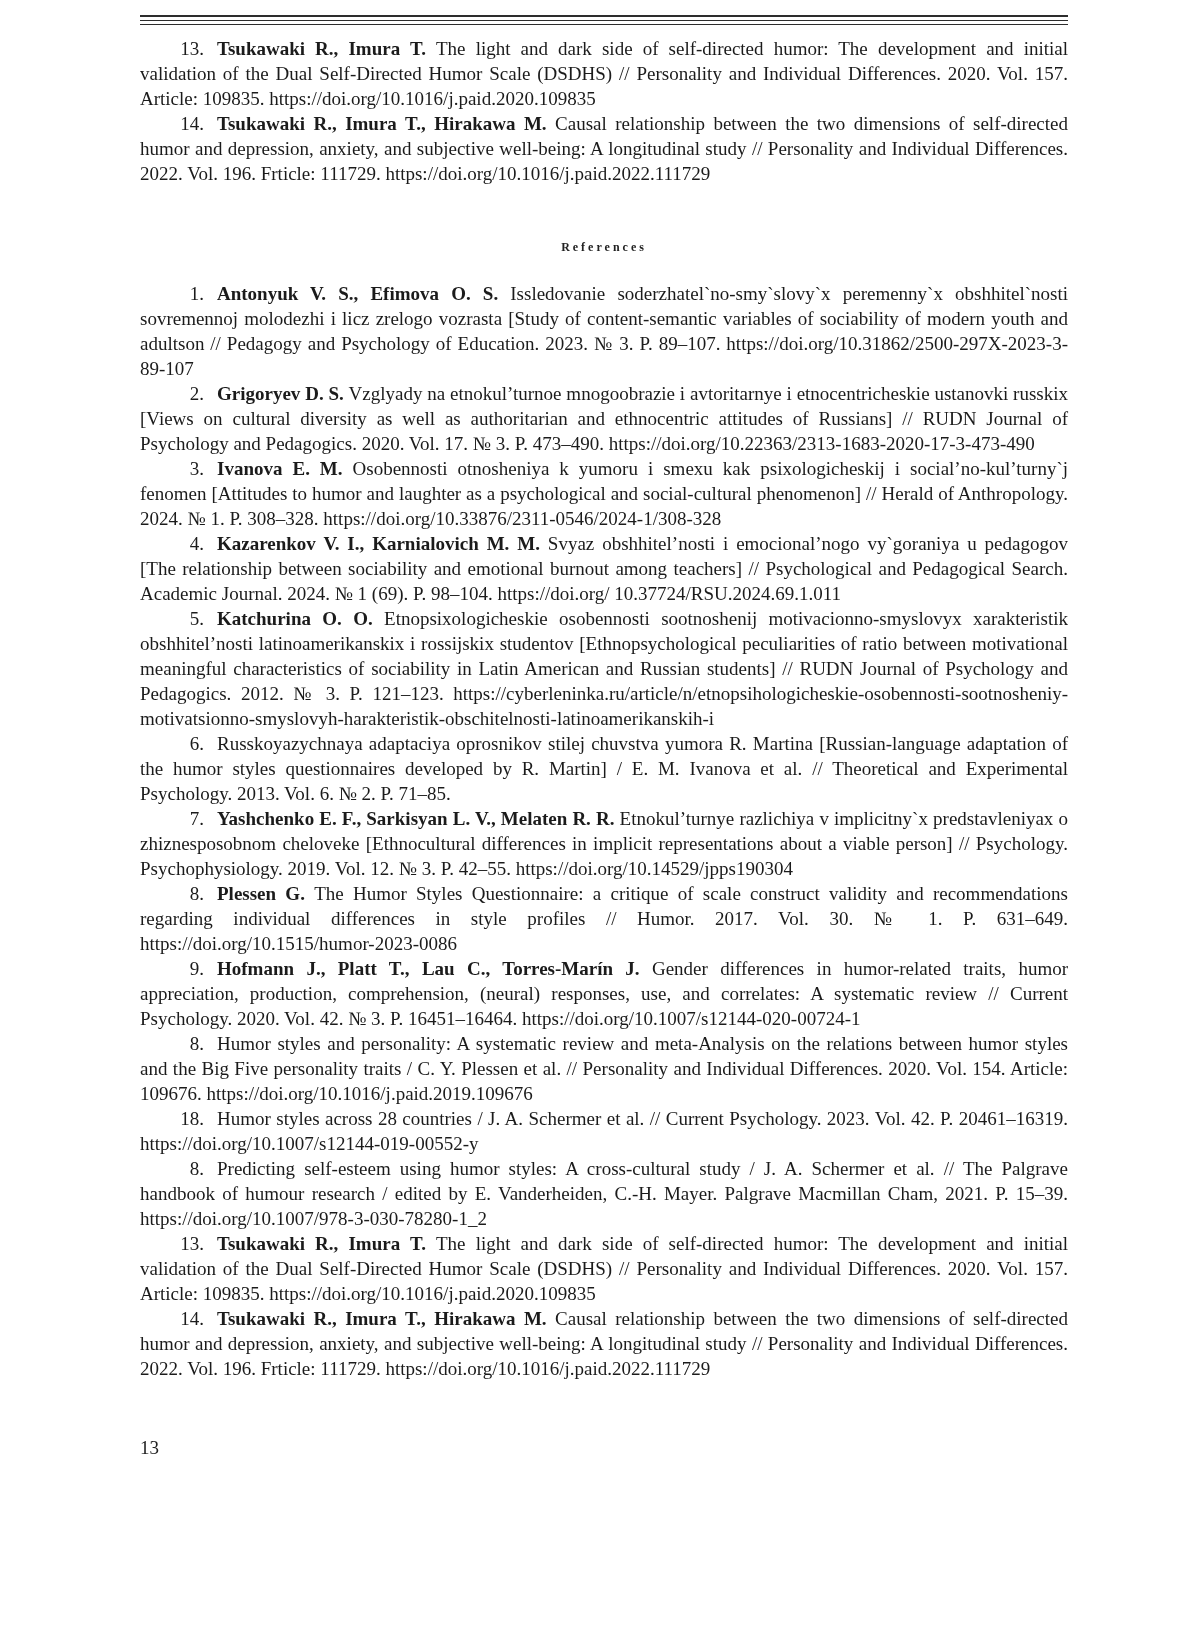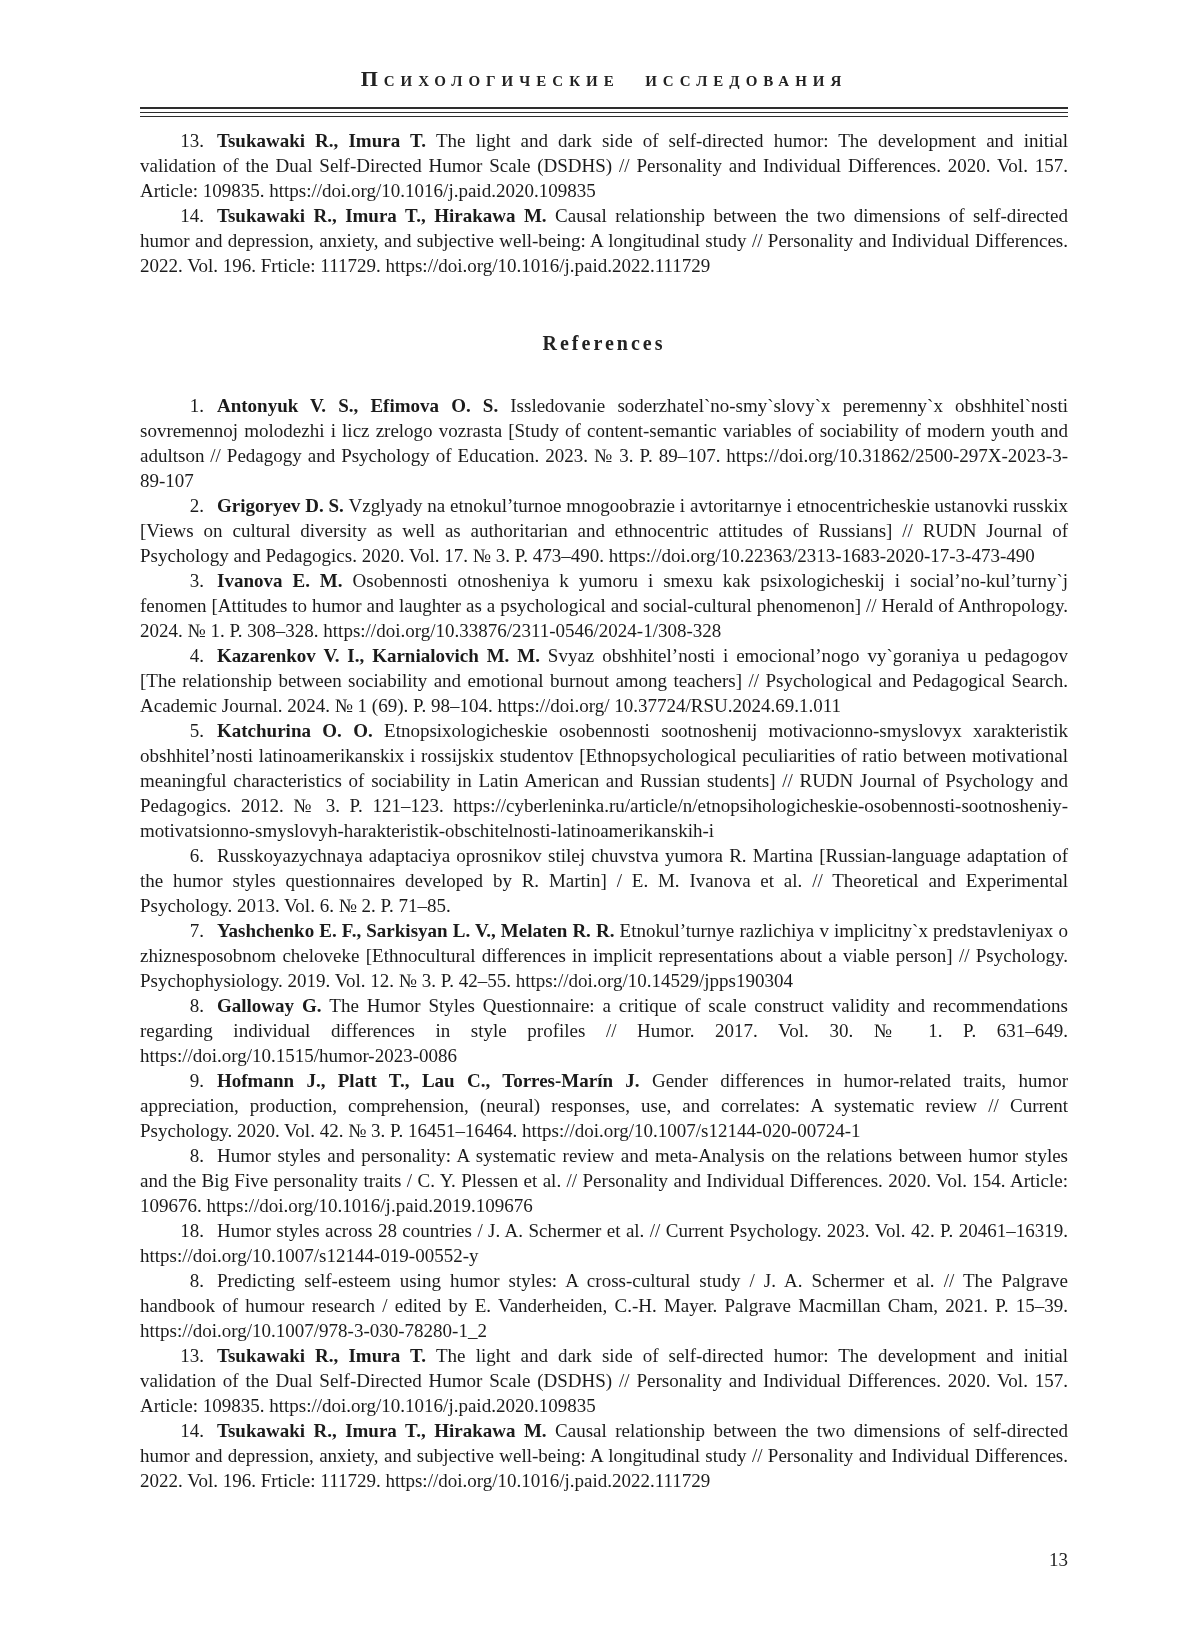--- a/index.html
+++ b/index.html
@@ -65,43 +65,42 @@
     width: 30px;
     text-align: right;
     margin-right: 13px;
   }
   .ref-authors {
     font-weight: bold;
   }
   
   .refs-heading {
     margin-top: 54px;
-    margin-bottom: 38px;
+    margin-bottom: 26px;
     text-align: center;
     font-weight: bold;
-    font-size: 20px;
+    font-size: 12px;
     letter-spacing: 3px;
     color: #222;
   }
   
   .page-number {
     margin-top: 56px;
-    text-align: right;
+    text-align: left;
     font-size: 19px;
     color: #222;
   }
 </style>
 </head>
 <body>
 
 <div class="page">
   <div class="content">
 
     <header>
-      <div class="journal-title">Психологические исследования</div>
       <div class="header-rule">
         <div class="rule-thick"></div>
         <div class="rule-thin"></div>
       </div>
     </header>
 
     <section class="ref-list">
   <p class="ref-item"><span class="ref-num">13.</span><b class="ref-authors">Tsukawaki R., Imura T. </b><span class="ref-text">The light and dark side of self-directed humor: The development and initial validation of the Dual Self-Directed Humor Scale (DSDHS) // Personality and Individual Differences. 2020. Vol. 157. Article: 109835. https://doi.org/10.1016/j.paid.2020.109835</span></p>
 
   <p class="ref-item"><span class="ref-num">14.</span><b class="ref-authors">Tsukawaki R., Imura T., Hirakawa M. </b><span class="ref-text">Causal relationship between the two dimensions of self-directed humor and depression, anxiety, and subjective well-being: A longitudinal study // Personality and Individual Differences. 2022. Vol. 196. Frticle: 111729. https://doi.org/10.1016/j.paid.2022.111729</span></p>
@@ -117,21 +116,21 @@
   <p class="ref-item"><span class="ref-num">3.</span><b class="ref-authors">Ivanova E. M. </b><span class="ref-text">Osobennosti otnosheniya k yumoru i smexu kak psixologicheskij i social’no-kul’turny`j fenomen [Attitudes to humor and laughter as a psychological and social-cultural phenomenon] // Herald of Anthropology. 2024. № 1. P. 308–328. https://doi.org/10.33876/2311-0546/2024-1/308-328</span></p>
 
   <p class="ref-item"><span class="ref-num">4.</span><b class="ref-authors">Kazarenkov V. I., Karnialovich M. M. </b><span class="ref-text">Svyaz obshhitel’nosti i emocional’nogo vy`goraniya u pedagogov [The relationship between sociability and emotional burnout among teachers] // Psychological and Pedagogical Search. Academic Journal. 2024. № 1 (69). P. 98–104. https://doi.org/ 10.37724/RSU.2024.69.1.011</span></p>
 
   <p class="ref-item"><span class="ref-num">5.</span><b class="ref-authors">Katchurina O. O. </b><span class="ref-text">Etnopsixologicheskie osobennosti sootnoshenij motivacionno-smyslovyx xarakteristik obshhitel’nosti latinoamerikanskix i rossijskix studentov [Ethnopsychological peculiarities of ratio between motivational meaningful characteristics of sociability in Latin American and Russian students] // RUDN Journal of Psychology and Pedagogics. 2012. № 3. P. 121–123. https://cyberleninka.ru/article/n/etnopsihologicheskie-osobennosti-sootnosheniy-motivatsionno-smyslovyh-harakteristik-obschitelnosti-latinoamerikanskih-i</span></p>
 
   <p class="ref-item"><span class="ref-num">6.</span><span class="ref-text">Russkoyazychnaya adaptaciya oprosnikov stilej chuvstva yumora R. Martina [Russian-language adaptation of the humor styles questionnaires developed by R. Martin] / E. M. Ivanova et al. // Theoretical and Experimental Psychology. 2013. Vol. 6. № 2. P. 71–85.</span></p>
 
   <p class="ref-item"><span class="ref-num">7.</span><b class="ref-authors">Yashchenko E. F., Sarkisyan L. V., Melaten R. R. </b><span class="ref-text">Etnokul’turnye razlichiya v implicitny`x predstavleniyax o zhiznesposobnom cheloveke [Ethnocultural differences in implicit representations about a viable person] // Psychology. Psychophysiology. 2019. Vol. 12. № 3. P. 42–55. https://doi.org/10.14529/jpps190304</span></p>
 
-  <p class="ref-item"><span class="ref-num">8.</span><b class="ref-authors">Galloway G. </b><span class="ref-text">The Humor Styles Questionnaire: a critique of scale construct validity and recommendations regarding individual differences in style profiles // Humor. 2017. Vol. 30. № 1. P. 631–649. https://doi.org/10.1515/humor-2023-0086</span></p>
+  <p class="ref-item"><span class="ref-num">8.</span><b class="ref-authors">Plessen G. </b><span class="ref-text">The Humor Styles Questionnaire: a critique of scale construct validity and recommendations regarding individual differences in style profiles // Humor. 2017. Vol. 30. № 1. P. 631–649. https://doi.org/10.1515/humor-2023-0086</span></p>
 
   <p class="ref-item"><span class="ref-num">9.</span><b class="ref-authors">Hofmann J., Platt T., Lau C., Torres-Marín J. </b><span class="ref-text">Gender differences in humor-related traits, humor appreciation, production, comprehension, (neural) responses, use, and correlates: A systematic review // Current Psychology. 2020. Vol. 42. № 3. P. 16451–16464. https://doi.org/10.1007/s12144-020-00724-1</span></p>
 
   <p class="ref-item"><span class="ref-num">8.</span><span class="ref-text">Humor styles and personality: A systematic review and meta-Analysis on the relations between humor styles and the Big Five personality traits / C. Y. Plessen et al. // Personality and Individual Differences. 2020. Vol. 154. Article: 109676. https://doi.org/10.1016/j.paid.2019.109676</span></p>
 
   <p class="ref-item"><span class="ref-num">18.</span><span class="ref-text">Humor styles across 28 countries / J. A. Schermer et al. // Current Psychology. 2023. Vol. 42. P. 20461–16319. https://doi.org/10.1007/s12144-019-00552-y</span></p>
 
   <p class="ref-item"><span class="ref-num">8.</span><span class="ref-text">Predicting self-esteem using humor styles: A cross-cultural study / J. A. Schermer et al. // The Palgrave handbook of humour research / edited by E. Vanderheiden, C.-H. Mayer. Palgrave Macmillan Cham, 2021. P. 15–39. https://doi.org/10.1007/978-3-030-78280-1_2</span></p>
 
   <p class="ref-item"><span class="ref-num">13.</span><b class="ref-authors">Tsukawaki R., Imura T. </b><span class="ref-text">The light and dark side of self-directed humor: The development and initial validation of the Dual Self-Directed Humor Scale (DSDHS) // Personality and Individual Differences. 2020. Vol. 157. Article: 109835. https://doi.org/10.1016/j.paid.2020.109835</span></p>

